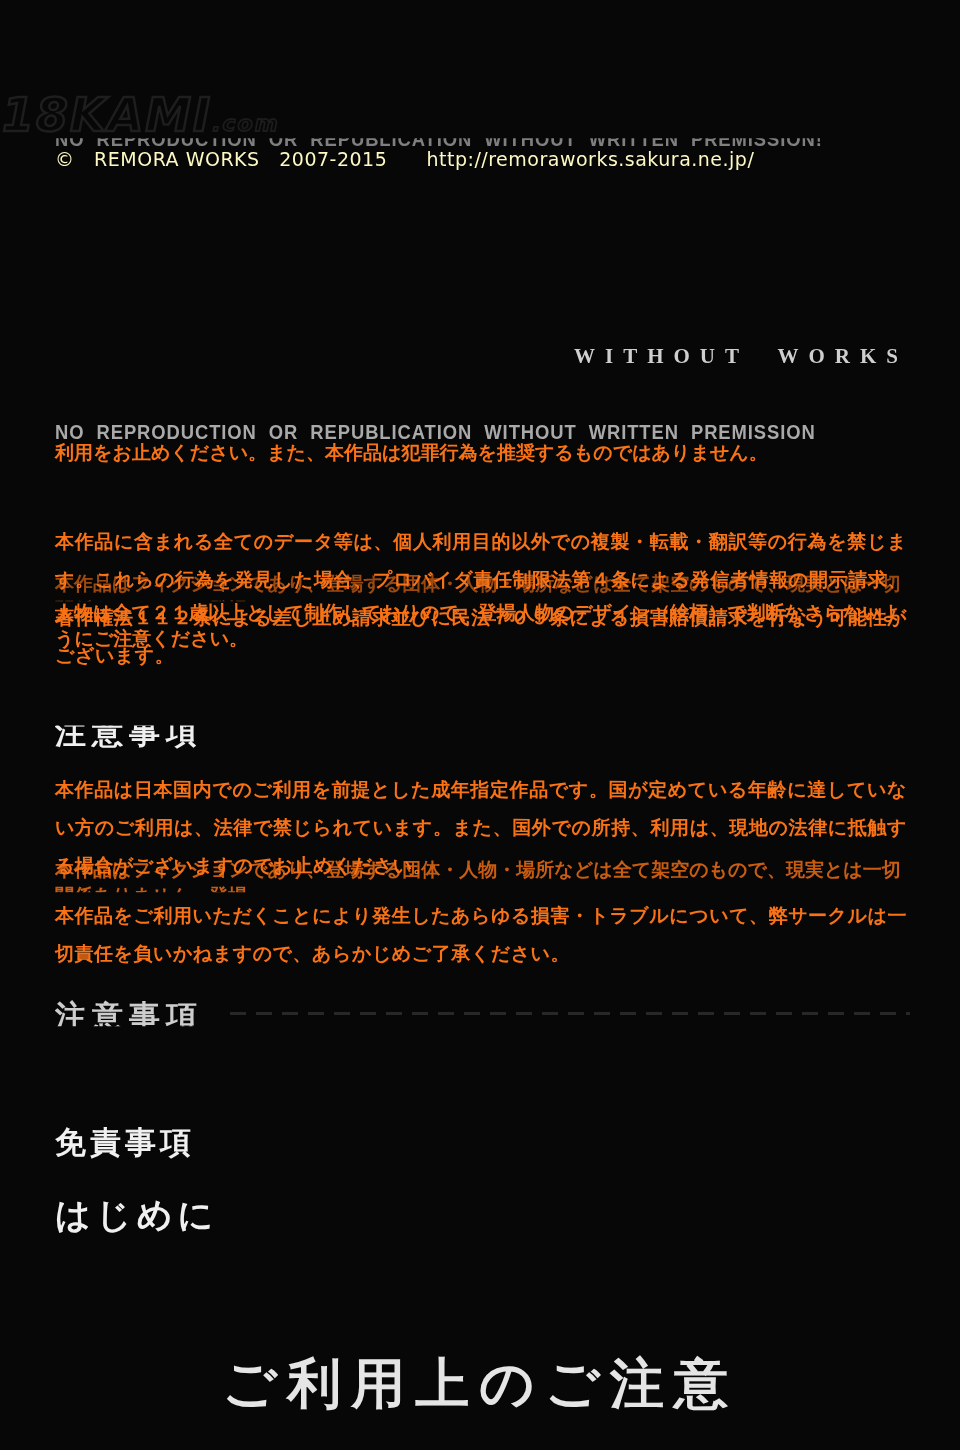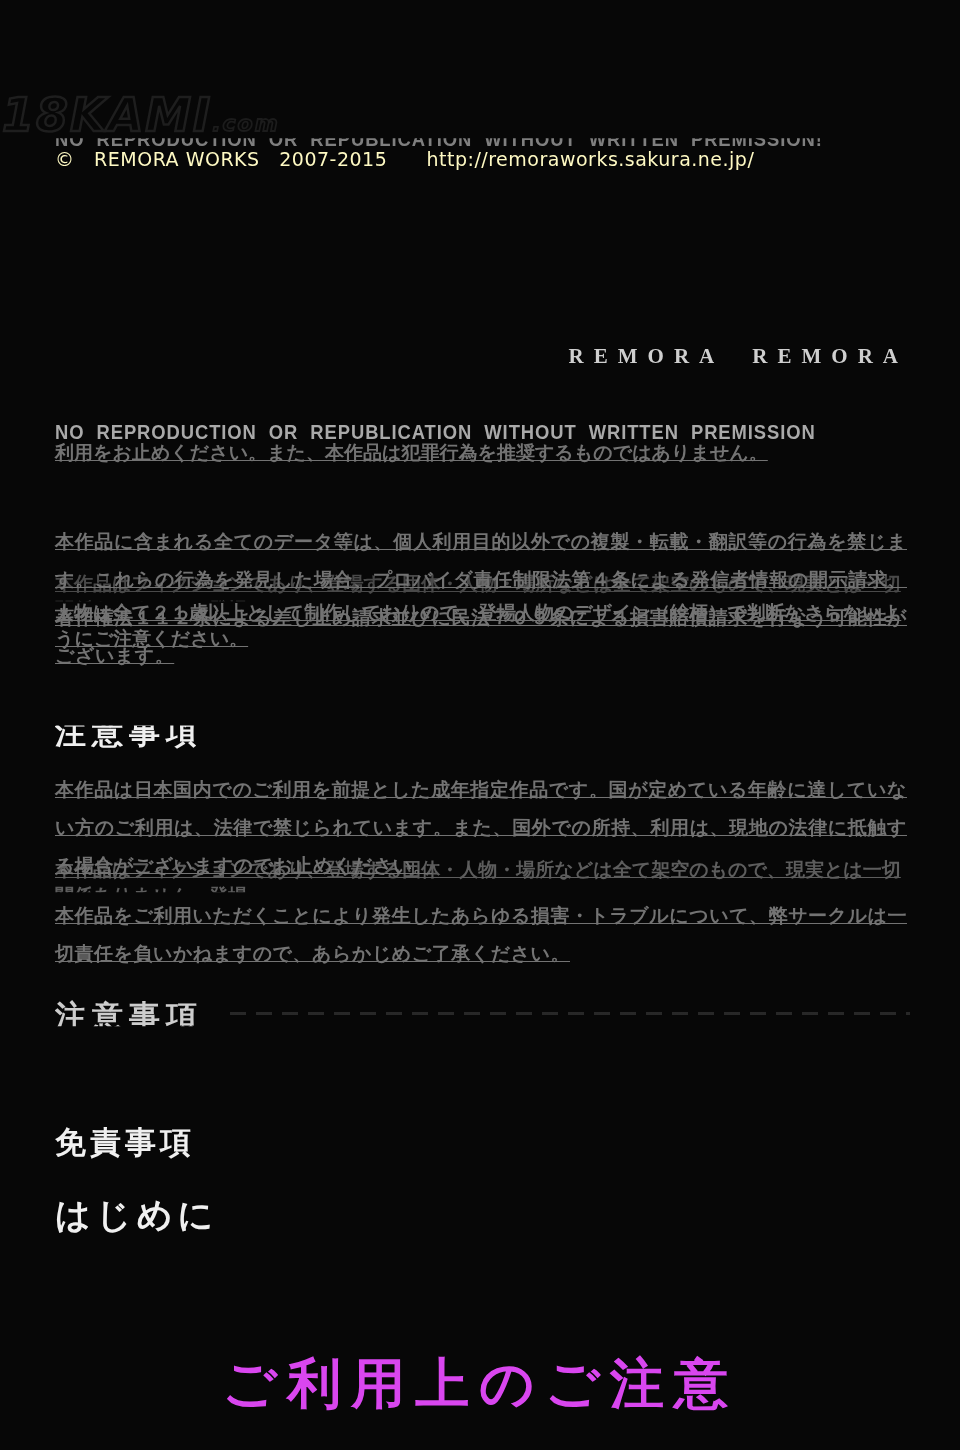--- a/index.html
+++ b/index.html
@@ -4,21 +4,21 @@
 <style>
   html,body{margin:0;padding:0;background:#000;}
   #page{
     position:relative;width:960px;height:1450px;overflow:hidden;
     background:#070707;
     font-family:"Liberation Serif","DejaVu Serif",serif;
   }
   .abs{position:absolute;}
   .jp{
     font-family:"Liberation Serif","DejaVu Serif",serif;
-    font-weight:bold;color:#737373;font-size:19px;text-decoration:underline;
+    font-weight:bold;color:#f97316;font-size:19px;
   }
   .para{
     width:852px;line-height:38px;text-align:justify;
     letter-spacing:0.5px;
   }
   .en-notice{
     font-family:"Liberation Sans","DejaVu Sans",sans-serif;
     font-weight:600;color:#a9a9a9;font-size:20px;letter-spacing:1px;
     white-space:pre;transform:scaleX(.92);transform-origin:left;
   }
@@ -49,21 +49,21 @@
   <div class="abs watermark" style="left:2px;top:88px;font-size:46px;">
     <span>18KAMI</span><span style="font-size:22px;-webkit-text-stroke:1.8px #1c1c1c;">.com</span>
   </div>
 
   <div class="abs en-notice clip-top" style="left:55px;top:128px;opacity:.75;">NO  REPRODUCTION  OR  REPUBLICATION  WITHOUT  WRITTEN  PREMISSION!</div>
 
   <div class="abs" style="left:55px;top:148px;font-family:'DejaVu Sans','Liberation Sans',sans-serif;
        font-size:19px;color:#fef9c3;white-space:pre;letter-spacing:.5px;">©   REMORA WORKS   2007-2015      http://remoraworks.sakura.ne.jp/</div>
 
   <div class="abs" style="right:52px;top:344px;font-size:21px;color:#cfcfcf;letter-spacing:10px;
-       word-spacing:14px;font-weight:bold;white-space:pre;">REMORA REMORA</div>
+       word-spacing:14px;font-weight:bold;white-space:pre;">WITHOUT WORKS</div>
 
   <div class="abs en-notice" style="left:55px;top:421px;clip-path:inset(0 0 12% 0);">NO  REPRODUCTION  OR  REPUBLICATION  WITHOUT  WRITTEN  PREMISSION</div>
 
   <div class="abs jp" style="left:55px;top:440px;width:852px;">利用をお止めください。また、本作品は犯罪行為を推奨するものではありません。</div>
 
   <div class="abs jp para" style="left:55px;top:487px;margin-top:36px;">本作品に含まれる全てのデータ等は、個人利用目的以外での複製・転載・翻訳等の行為を禁じます。これらの行為を発見した場合、プロバイダ責任制限法第４条による発信者情報の開示請求、著作権法１１２条による差し止め請求並びに民法７０９条による損害賠償請求を行なう可能性がございます。</div>
 
   <div class="abs jp clip-bottom ghost" style="left:55px;top:571px;width:852px;">本作品はフィクションであり、登場する団体・人物・場所などは全て架空のもので、現実とは一切関係ありません。登場</div>
 
   <div class="abs jp" style="left:55px;top:600px;width:852px;">人物は全て２１歳以上として制作しておりので、登場人物のデザイン（絵柄）で判断なさらないようにご注意ください。</div>
@@ -83,15 +83,15 @@
 
   <div class="abs dash-artifact" style="left:230px;top:1012px;width:680px;"></div>
 
 
   <div class="abs heading" style="left:55px;top:1122px;font-size:31px;letter-spacing:4px;">免責事項</div>
 
   <div class="abs heading" style="left:55px;top:1192px;font-size:35px;letter-spacing:5px;">はじめに</div>
 
 
   <div class="abs heading" style="left:0;top:1348px;width:960px;text-align:center;
-       font-size:54px;letter-spacing:10px;color:#d946ef;">ご利用上のご注意</div>
+       font-size:54px;letter-spacing:10px;color:#e5e5e5;">ご利用上のご注意</div>
 
 </div>
 
 </body></html>

